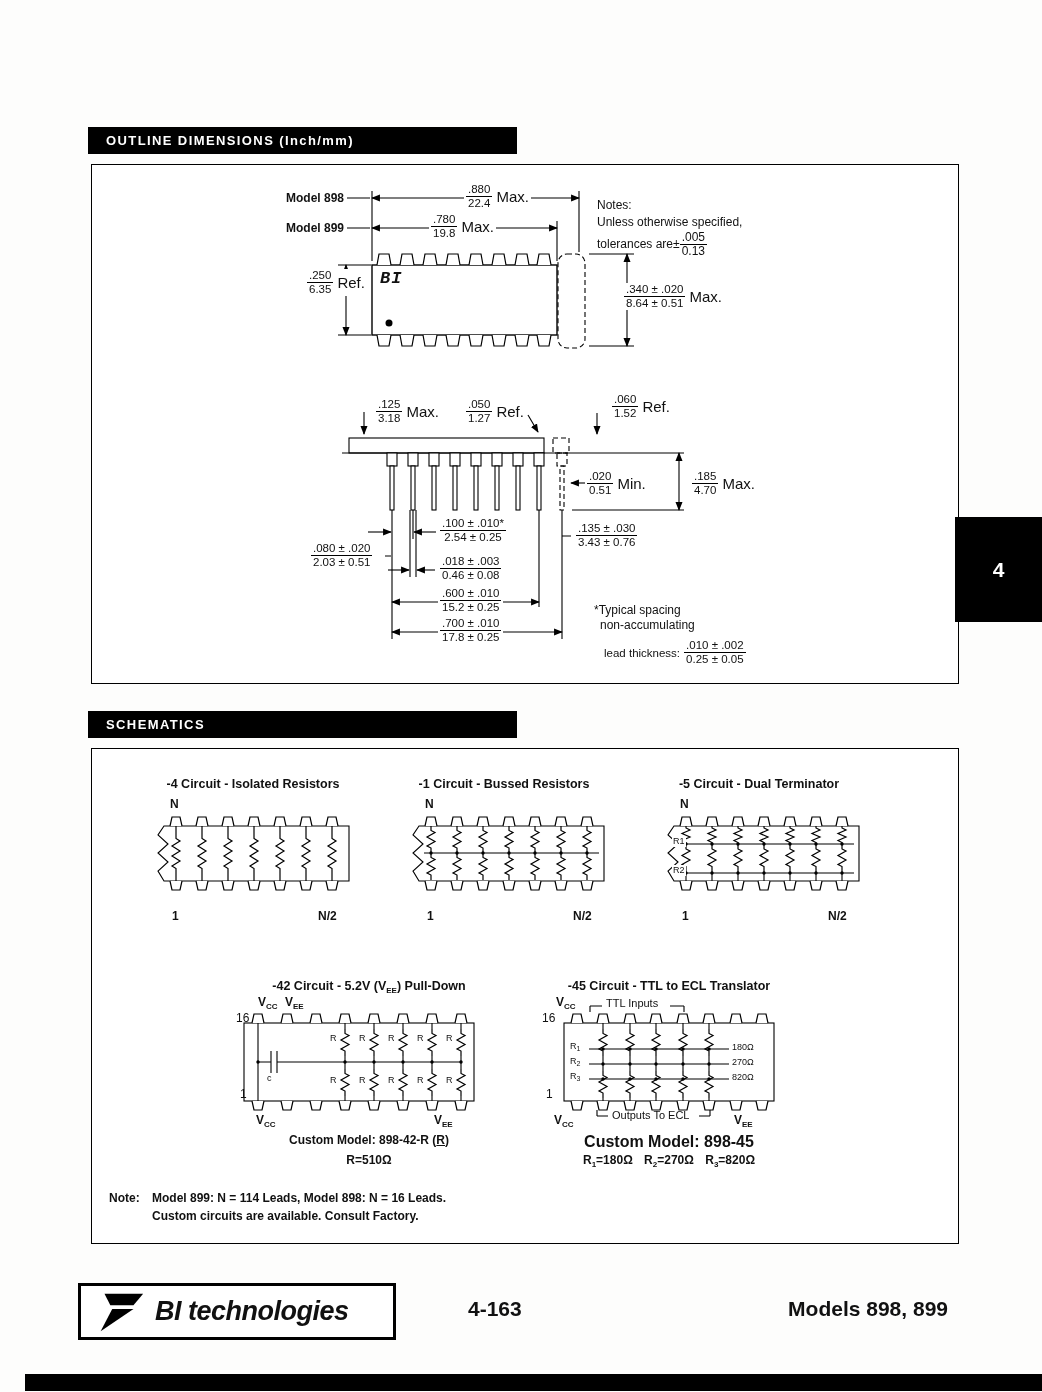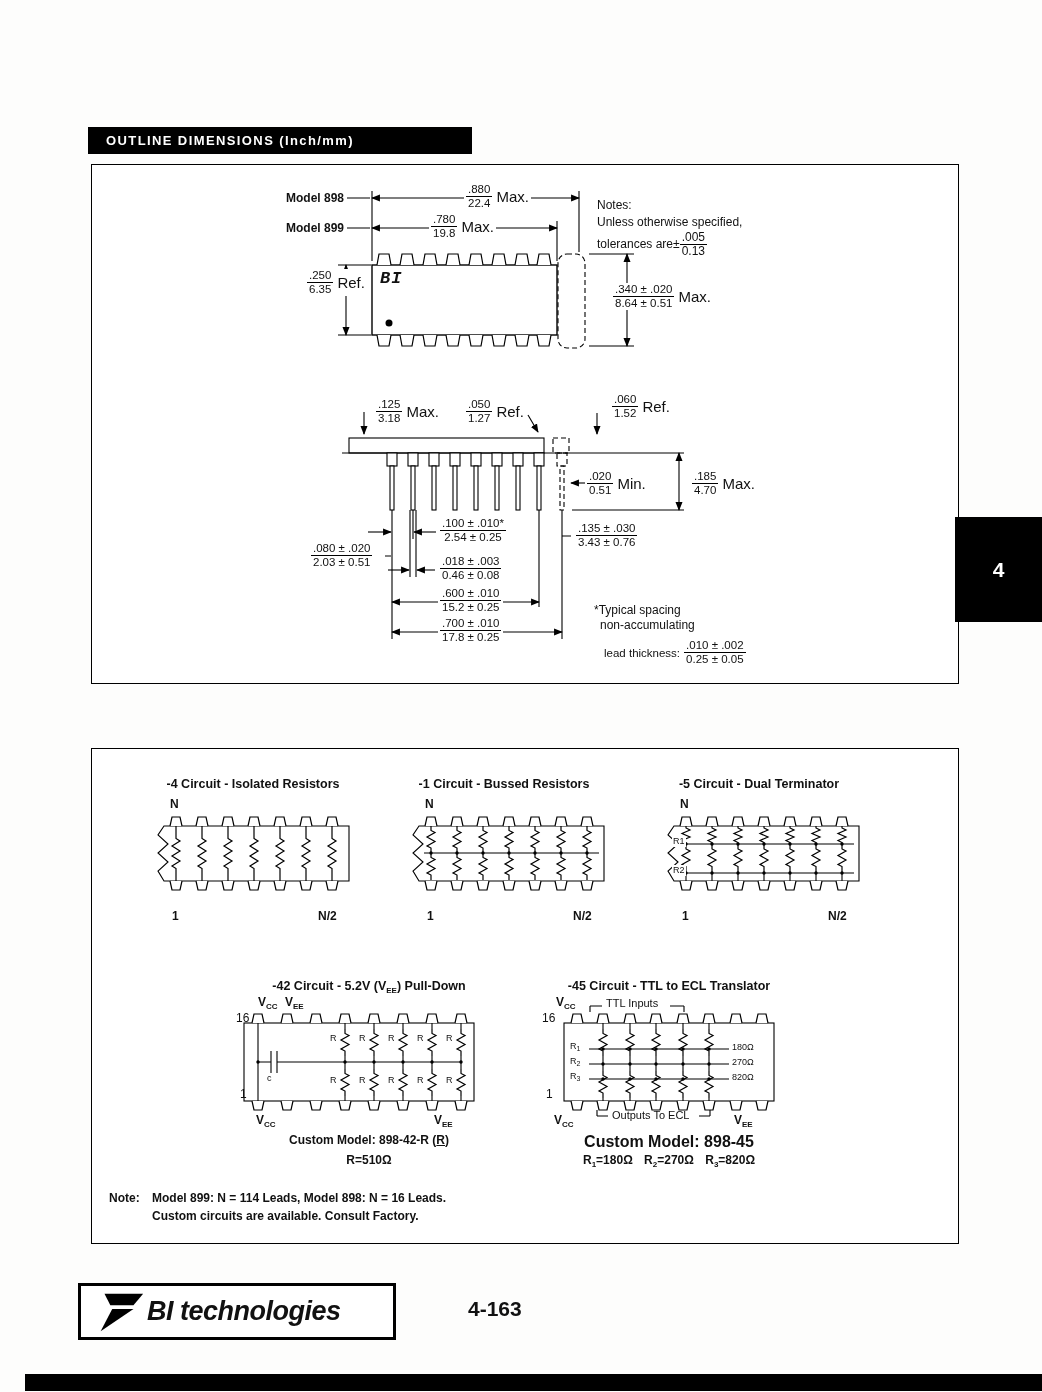--- a/index.html
+++ b/index.html
@@ -1,18 +1,18 @@
 <!DOCTYPE html>
 <html><head>
 <meta charset="utf-8">
 <style>
   html,body{margin:0;padding:0;background:#e8e8e8;}
   .page{position:relative;width:1042px;height:1392px;background:#fdfdfc;margin:0 auto;
         font-family:"Liberation Sans",sans-serif;color:#111;overflow:hidden;}
-  .section-bar{position:absolute;left:88px;width:384px;height:27px;background:#000;color:#fff;
+  .section-bar{position:absolute;left:88px;width:429px;height:27px;background:#000;color:#fff;
         font-weight:bold;font-size:13px;letter-spacing:1.4px;line-height:27px;padding-left:18px;
         box-sizing:border-box;}
   .box{position:absolute;left:83px;width:866px;background:#fff;border:1.6px solid #000;box-sizing:content-box;margin-left:8px;}
   .box svg.draw{position:absolute;left:0;top:0;}
   .ln{stroke:#000;stroke-width:1.1;fill:none;}
   .pn{fill:#fff;stroke:#000;stroke-width:1.2;}
   .rz{fill:none;stroke:#000;stroke-width:1.2;}
   .dash{stroke:#000;stroke-width:1.1;stroke-dasharray:5,3;}
   .dt{fill:#000;stroke:none;}
   .t{position:absolute;font-size:12px;white-space:nowrap;line-height:15px;}
@@ -27,21 +27,21 @@
   .sfx{font-size:15px;}
   .notes div{line-height:17px;}
   .nrow{display:flex;align-items:center;}
   .sub{font-size:8px;vertical-align:-3px;}
   .sub2{font-size:7px;vertical-align:-2px;}
   .ul{text-decoration:underline;}
   .side-tab{position:absolute;left:955px;top:517px;width:87px;height:105px;background:#000;color:#fff;
        display:flex;align-items:center;justify-content:center;font-size:21px;font-weight:bold;}
   .chip-logo{position:absolute;font-style:italic;font-weight:900;font-size:17px;letter-spacing:1px;font-family:Liberation Mono, monospace;}
   .logo-box{position:absolute;left:78px;top:1283px;width:318px;height:57px;border:3.5px solid #000;
-       box-sizing:border-box;display:flex;align-items:center;gap:0;padding:0 10px;background:#fff;}
+       box-sizing:border-box;display:flex;align-items:center;gap:8px;padding:0 10px;background:#fff;}
   .logo-text{font-style:italic;font-weight:bold;font-size:27px;letter-spacing:-0.5px;}
   .pnum{position:absolute;left:468px;top:1297px;font-weight:bold;font-size:21px;}
   .models{position:absolute;left:700px;top:1297px;width:248px;text-align:right;font-weight:bold;font-size:21px;}
   .bbar{position:absolute;left:25px;top:1374px;width:1017px;height:17px;background:#000;}
 </style>
 </head>
 <body>
 
 <div class="page">
 
@@ -162,21 +162,21 @@
         </span>
       <span class="sfx">Max.</span>
     </div>
     <div class="dim" style="left:213px;top:104px">
       <span class="frac">
           <span class="ft">.250</span>
           <span class="fb">6.35</span>
         </span>
       <span class="sfx">Ref.</span>
     </div>
-    <div class="dim" style="left:519px;top:118px">
+    <div class="dim" style="left:530px;top:118px">
       <span class="frac">
           <span class="ft">.340 ± .020</span>
           <span class="fb">8.64 ± 0.51</span>
         </span>
       <span class="sfx">Max.</span>
     </div>
     <div class="dim" style="left:282px;top:233px">
       <span class="frac">
           <span class="ft">.125</span>
           <span class="fb">3.18</span>
@@ -258,20 +258,23 @@
           <span class="ft">.010 ± .002</span>
           <span class="fb">0.25 ± 0.05</span>
         </span>
     </div>
   </div>
 
   <div class="side-tab">
     <span>4</span>
   </div>
 
+  <div class="section-bar" style="top:711px">
+    <span>SCHEMATICS</span>
+  </div>
 
   <div class="box" style="top:748px;height:494px">
     <svg class="draw" width="866" height="494" viewBox="0 0 866 494">
       <defs>
         <path id="rv55" d="M0,0 v12.5 l4,2.5 l-8,5 l8,5 l-8,5 l8,5 l-8,5 l4,2.5 v12.5"></path>
         <path id="rv27" d="M0,0 v4.5 l4,2 l-8,4.5 l8,4.5 l-8,4.5 l4,2 v5"></path>
         <path id="rv29" d="M0,0 v5 l4,2 l-8,4.5 l8,4.5 l-8,4.5 l4,2 v6.5"></path>
         <path id="rv18" d="M0,0 v2 l4,2 l-8,3.5 l8,3.5 l-8,3.5 l4,2 v1.5"></path>
         <path id="pu" d="M-6,0 L-4,-9 L4,-9 L6,0"></path>
         <path id="pd" d="M-6,0 L-4,9 L4,9 L6,0"></path>
@@ -565,15 +568,16 @@
   </div>
 
   <div class="logo-box">
     <svg width="56" height="46" viewBox="0 0 58 46">
       <polygon points="14,4 54,4 44,16 20,16" fill="#000"></polygon>
       <polygon points="22,20 44,20 10,43" fill="#000"></polygon>
     </svg>
     <span class="logo-text">BI technologies</span>
   </div>
   <div class="pnum">4-163</div>
+  <div class="models">Models 898, 899</div>
   <div class="bbar"></div>
 
 </div>
 
 </body></html>

